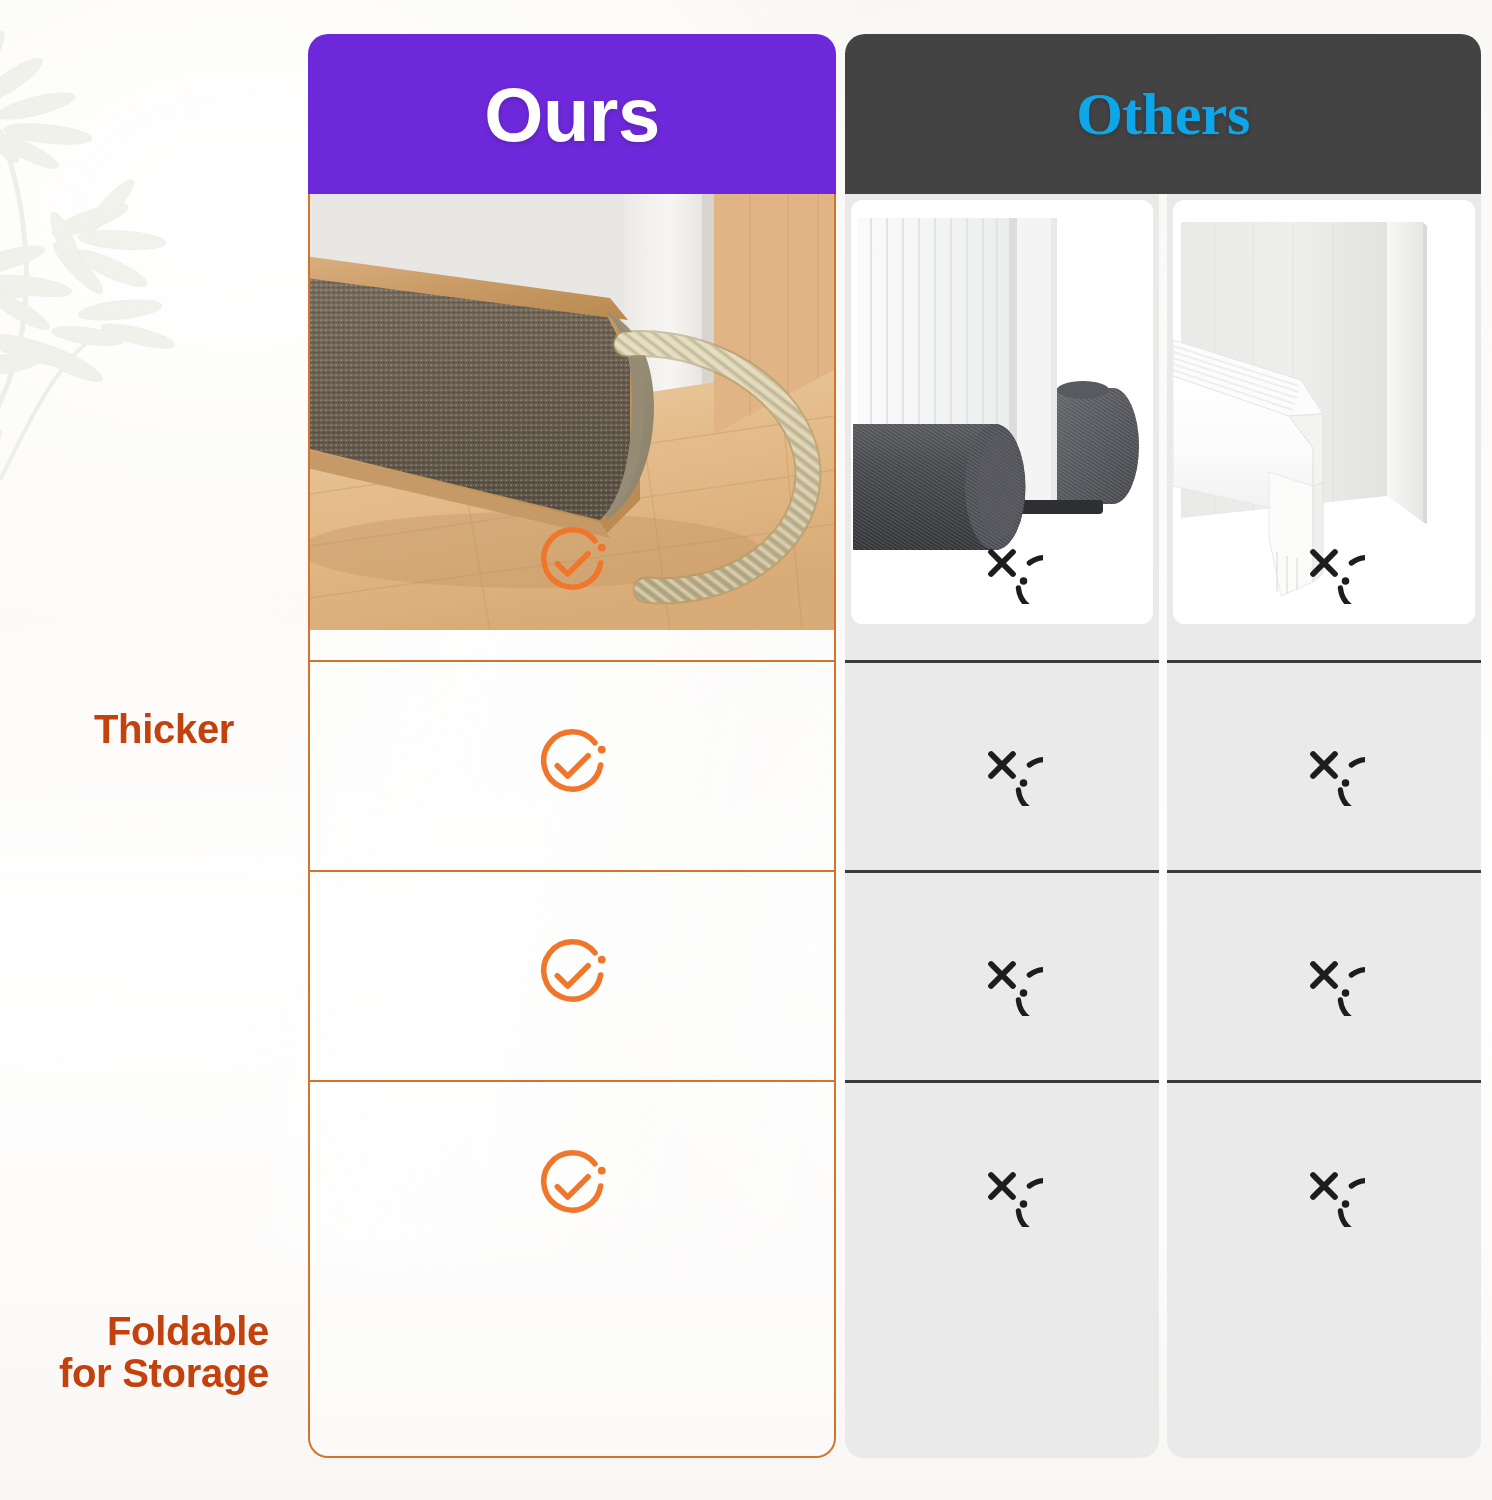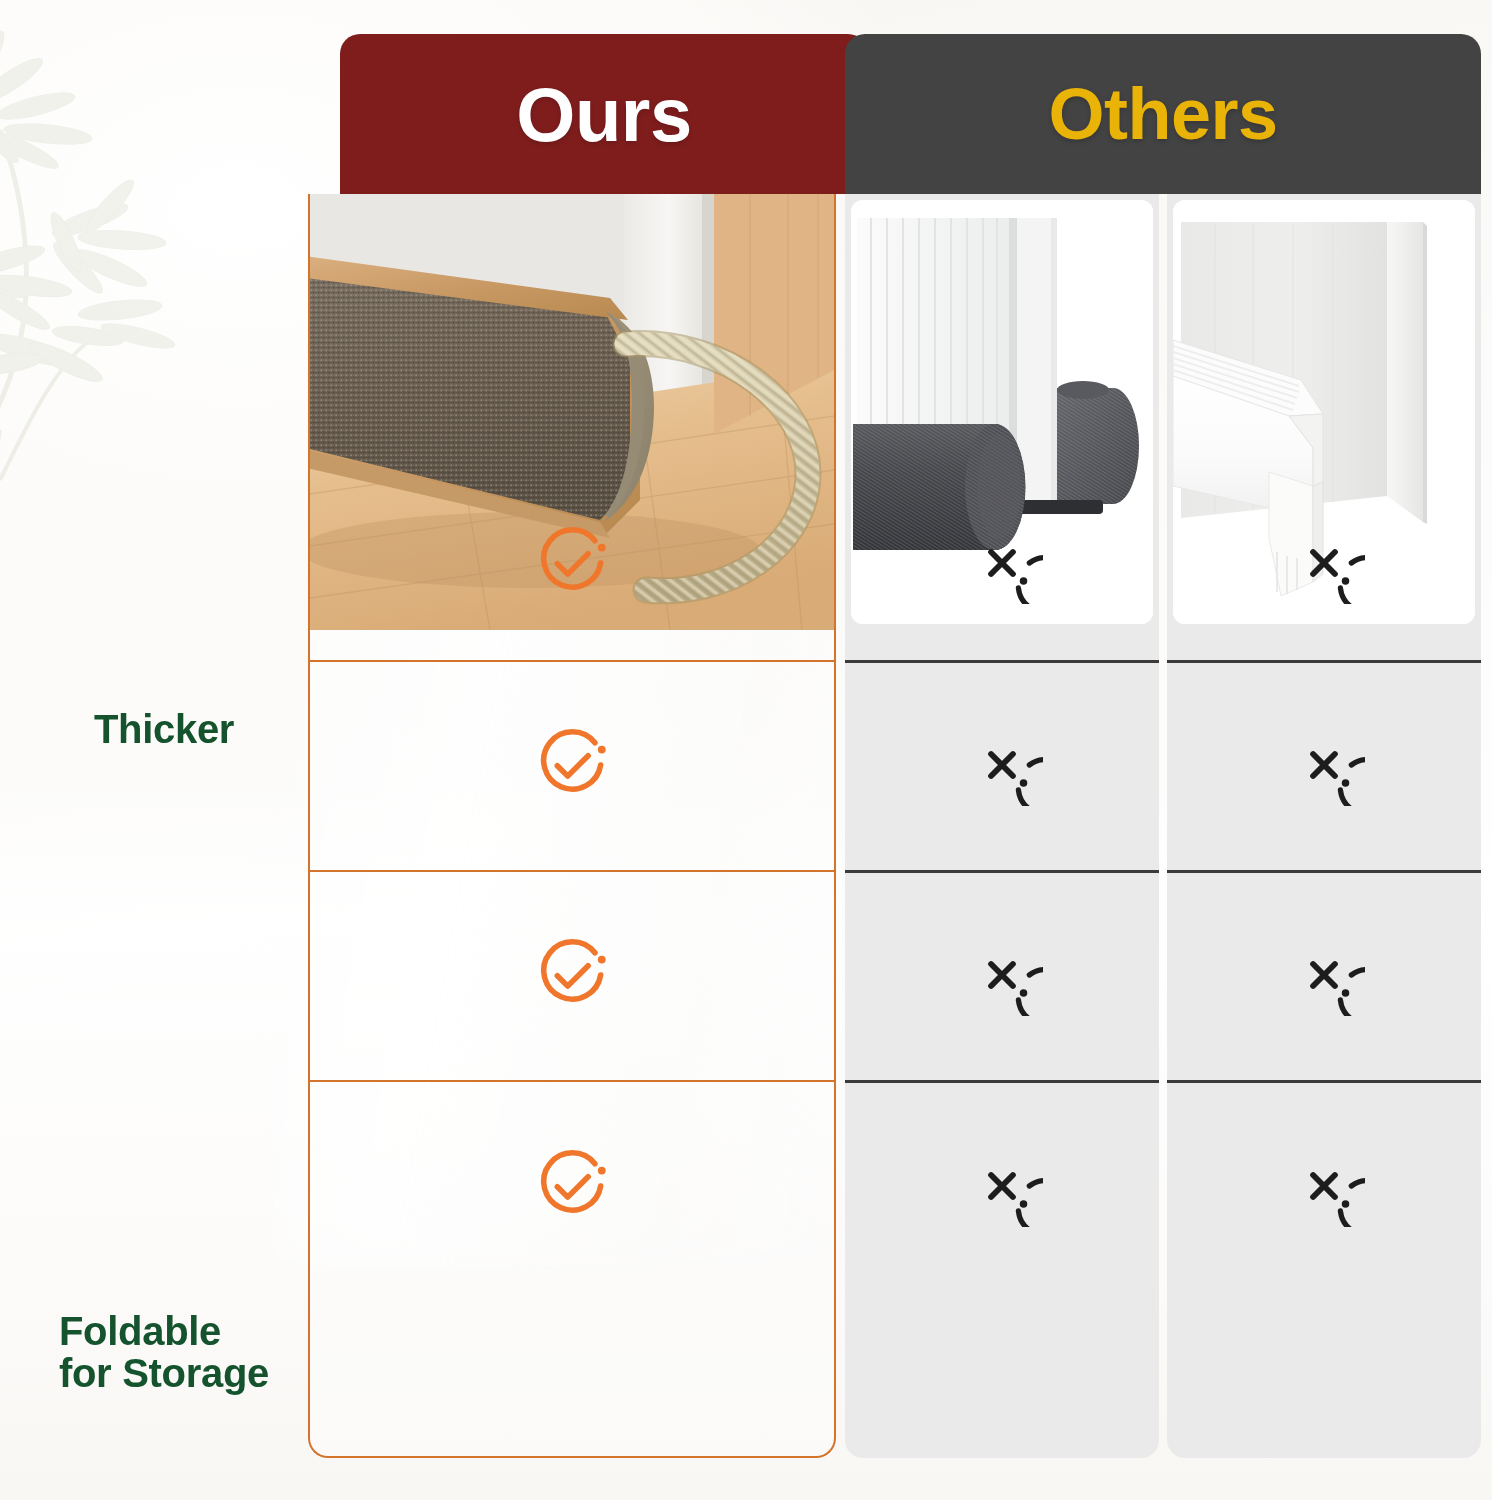--- a/index.html
+++ b/index.html
@@ -56,43 +56,43 @@
     position: absolute;
     left: 18px; top: 632px;
     width: 292px; height: 826px;
   }
   .label-cell {
     position: absolute;
     left: 0; width: 292px;
     display: flex;
     align-items: center;
     justify-content: center;
-    text-align: left;
-    color: #14532d;
+    text-align: right;
+    color: #c2410c;
     font-weight: bold;
     font-size: 40px;
     line-height: 1.06;
     letter-spacing: -0.3px;
     white-space: pre-line;
     padding: 0 6px;
   }
 
   
   #ours-col {
     position: absolute;
     left: 308px; top: 34px;
     width: 528px; height: 1424px;
   }
   #ours-header {
     position: absolute;
     left: 0; top: 0;
     width: 528px; height: 160px;
-    background: #7f1d1d;
+    background: #6d28d9;
     border-radius: 20px 20px 0 0;
-    display: flex; align-items: center; justify-content: center; margin-left: 32px;
+    display: flex; align-items: center; justify-content: center;
   }
   #ours-header-label {
     color: #ffffff;
     font-size: 76px;
     font-weight: bold;
     letter-spacing: -0.5px;
     text-shadow: 0 2px 5px rgba(0,0,0,.17);
   }
   #ours-body {
     position: absolute;
@@ -131,25 +131,26 @@
   }
   #others-header {
     position: absolute;
     left: 0; top: 0;
     width: 636px; height: 160px;
     background: #434343;
     border-radius: 20px 20px 0 0;
     display: flex; align-items: center; justify-content: center;
   }
   #others-header-label {
-    color: #eab308;
-    font-size: 72px;
+    color: #0ea5e9;
+    font-size: 60px;
     font-weight: bold;
     letter-spacing: -0.5px;
     text-shadow: 0 2px 5px rgba(0,0,0,.22);
+    font-family: Liberation Serif, serif;
   }
   .others-sub {
     position: absolute;
     top: 160px;
     width: 314px; height: 1264px;
     background: #EAEAEA;
     border-radius: 0 0 18px 18px;
     overflow: hidden;
   }
   #others-sub-0 { left: 0; }

